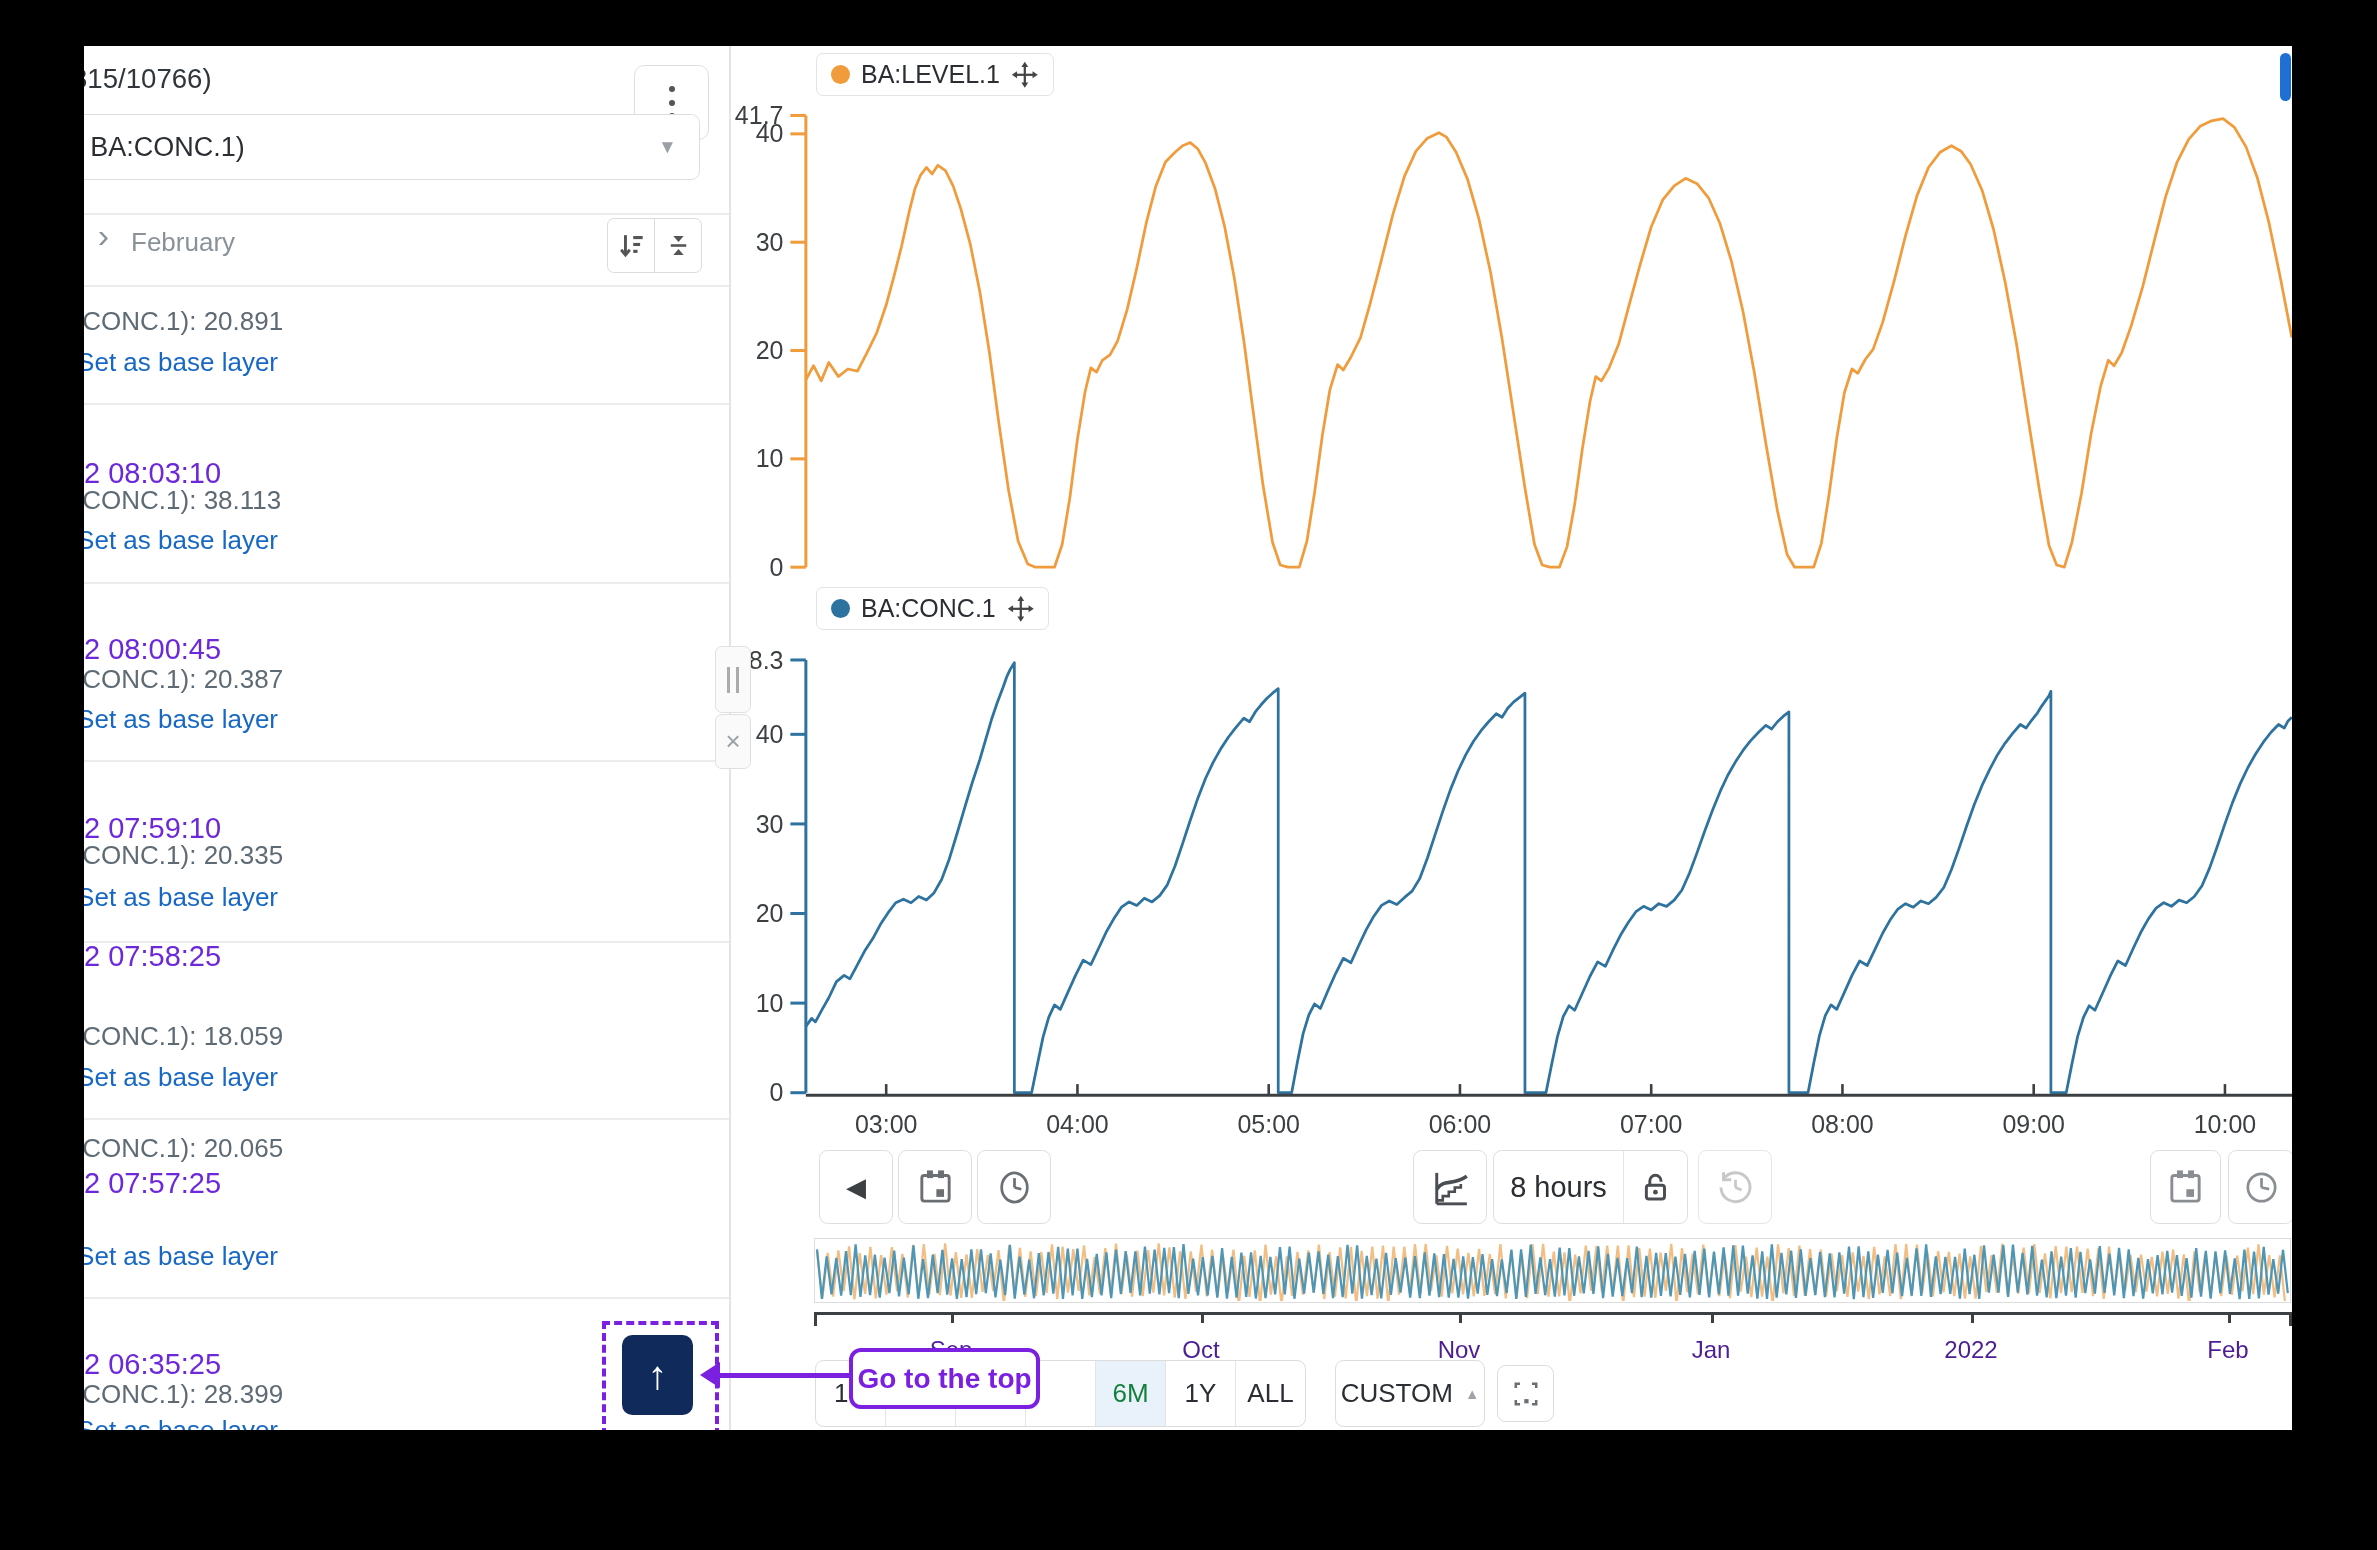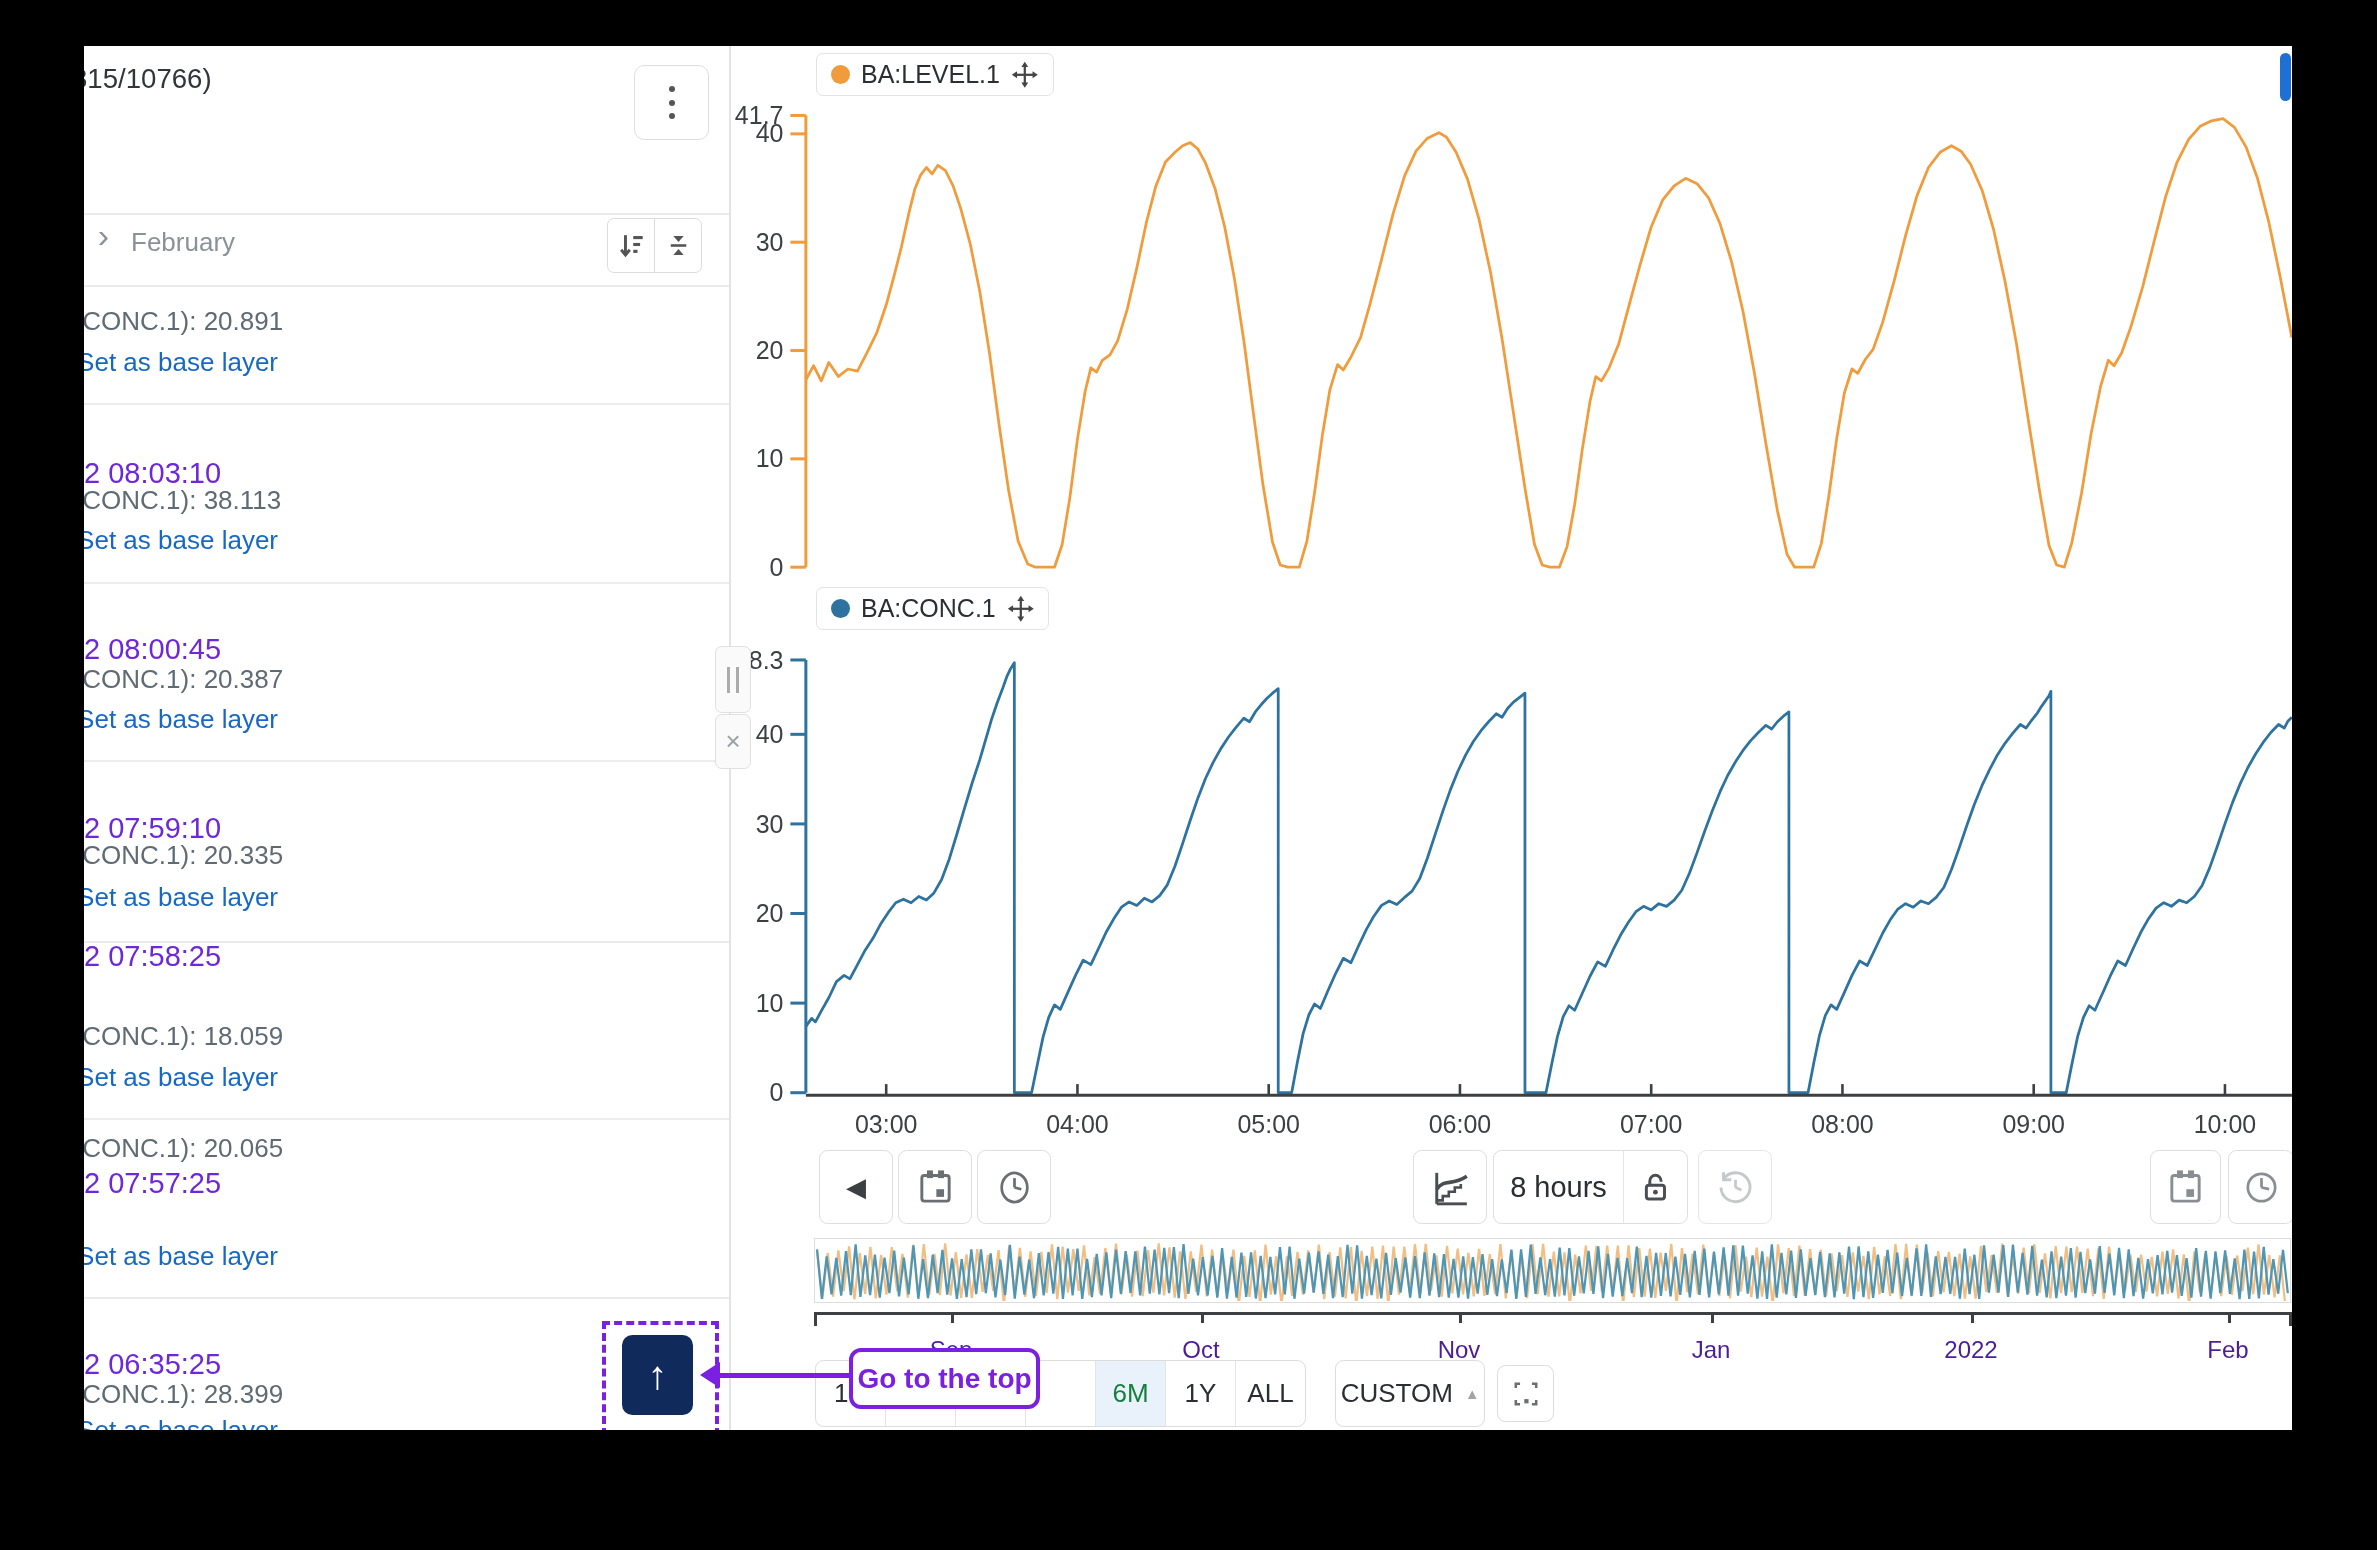--- a/index.html
+++ b/index.html
@@ -67,20 +67,24 @@
 
 <div id="frame">
   <div id="content">
 
     <div id="sidebar">
       <div class="side-title">315/10766)</div>
       <div class="kebab-btn">
         <i></i>
           <i></i>
           <i></i>
+      </div>
+      <div class="dropdown">
+        <span class="val">BA:CONC.1)</span>
+        <span class="caret">▼</span>
       </div>
 
       <div class="divider" style="top:167px"></div>
       <span class="group-chevron">›</span>
       <span class="group-label">February</span>
       <div class="group-tools">
         <div class="cell">
           <svg width="31" height="31" viewBox="0 0 36 36">
             <line x1="11" y1="6" x2="11" y2="28" stroke="#555" stroke-width="3.4"></line>
             <polyline points="6,23 11,29 16,23" fill="none" stroke="#555" stroke-width="3.4"></polyline>

